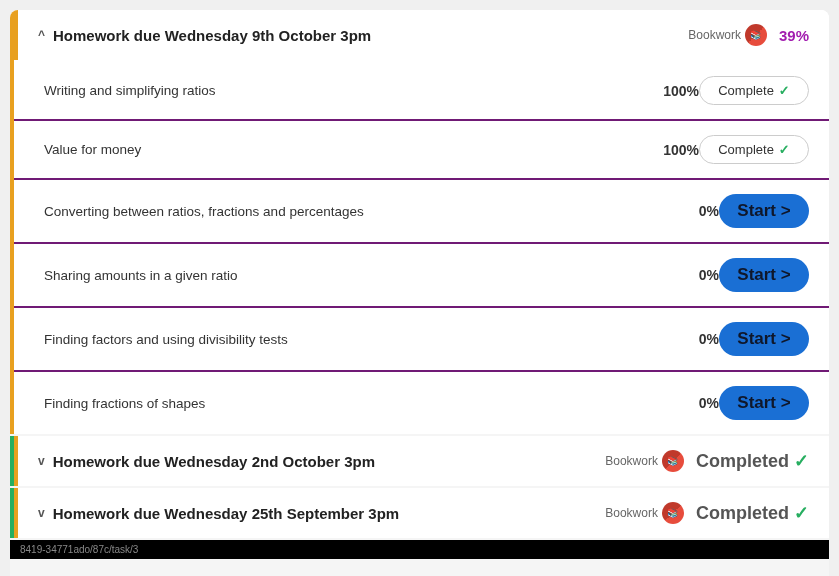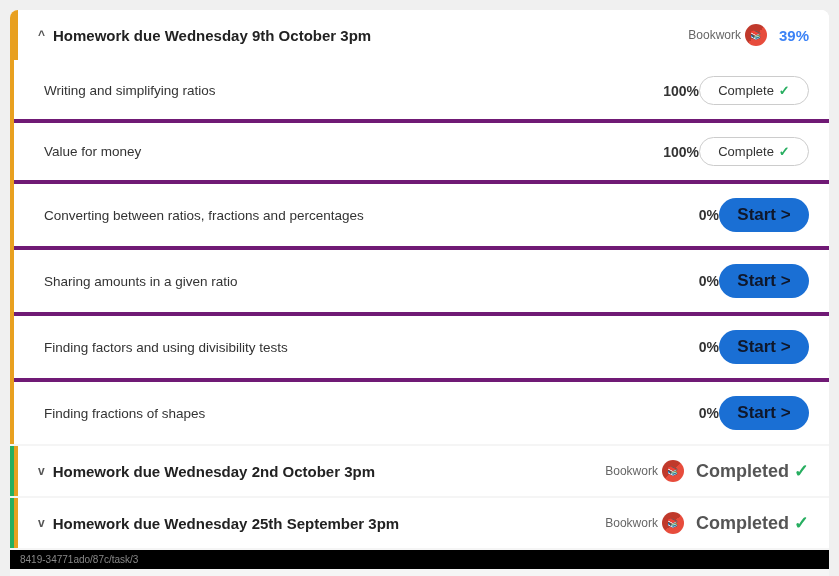--- a/index.html
+++ b/index.html
@@ -70,21 +70,21 @@
       display: inline-flex;
       align-items: center;
       justify-content: center;
       color: white;
       font-size: 9px;
       font-weight: bold;
     }
     .percentage-badge {
       font-weight: 700;
       font-size: 15px;
-      color: #3b82f6;
+      color: #a21caf;
     }
     .completed-badge {
       display: flex;
       align-items: center;
       gap: 5px;
       font-weight: 600;
       color: #555;
       font-size: 18px;
     }
     .completed-check {
@@ -96,21 +96,21 @@
     .task-section {
       background: #fff;
       border-left: 4px solid #e8a020;
       margin-bottom: 2px;
     }
     .task-row {
       display: flex;
       align-items: center;
       justify-content: space-between;
       padding: 14px 20px 14px 30px;
-      border-bottom: 4px solid #701a75;
+      border-bottom: 2px solid #701a75;
       background: #fff;
     }
     .task-row:last-child {
       border-bottom: none;
     }
     .task-name {
       font-size: 13.5px;
       color: #333;
       flex: 1;
     }

